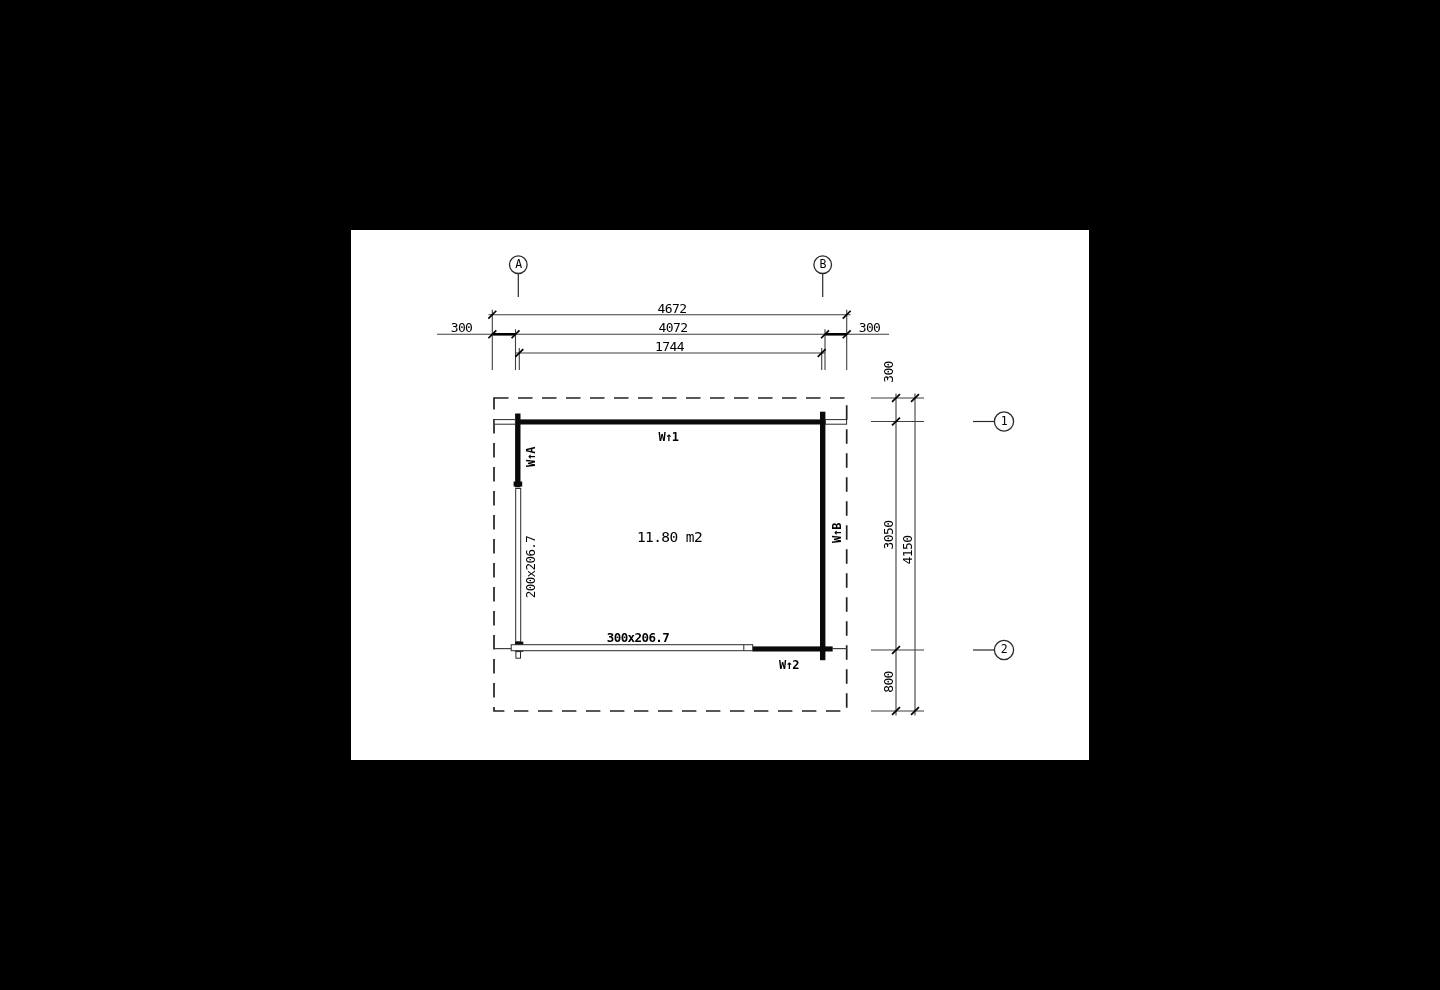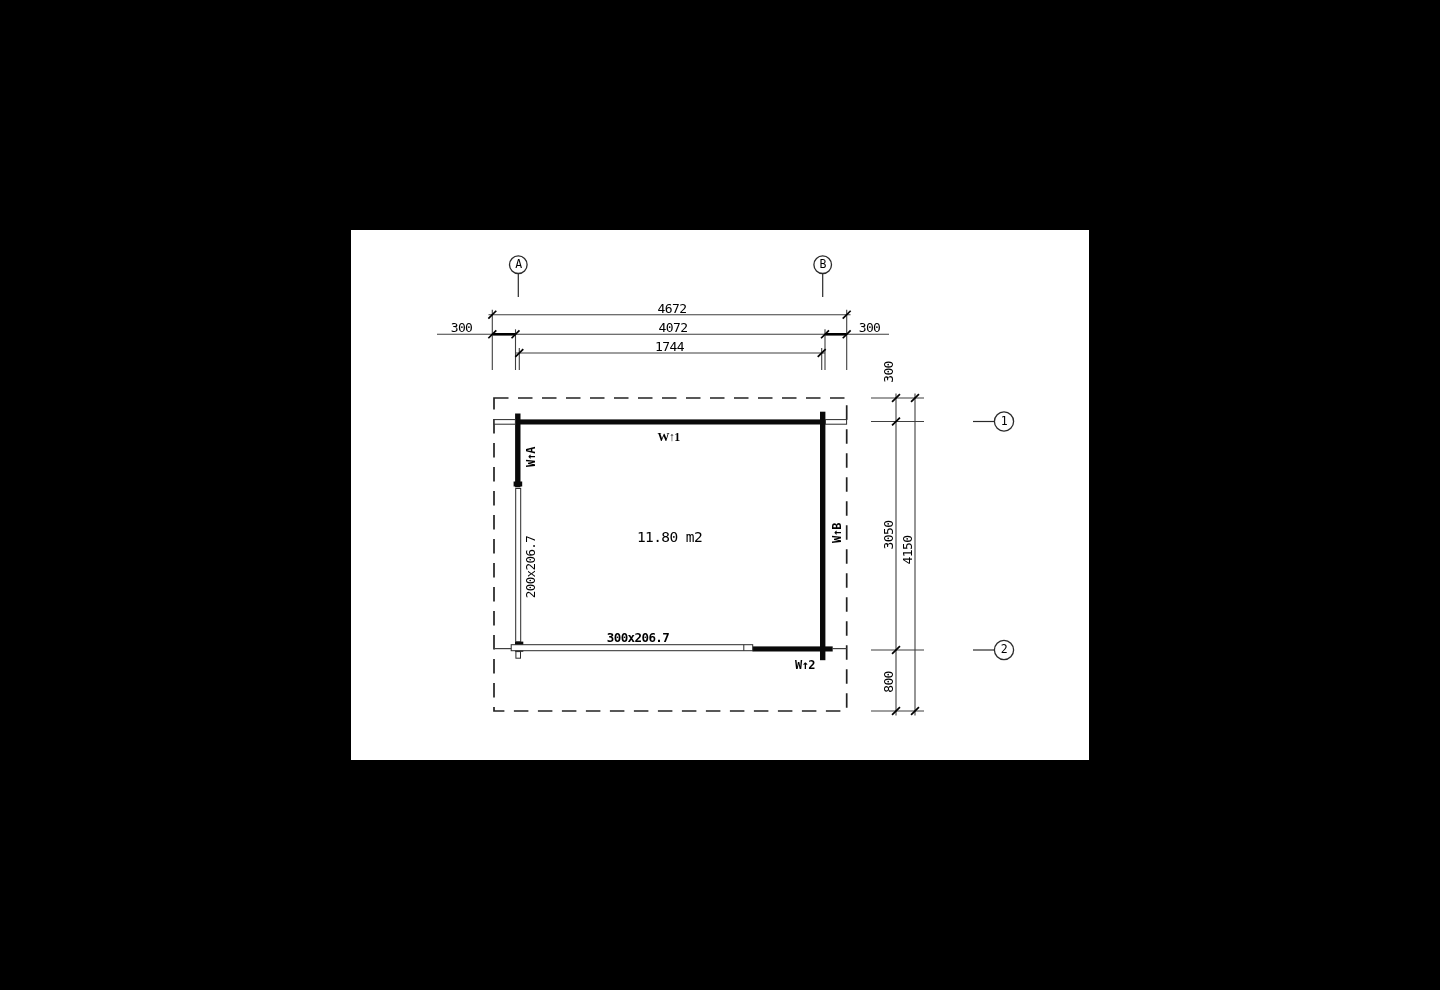--- a/index.html
+++ b/index.html
@@ -129,22 +129,22 @@
   <div class="lbl dim rot" style="left:536.5px;top:141.5px;">300</div>
   <div class="lbl dim rot" style="left:536.5px;top:305px;">3050</div>
   <div class="lbl dim rot" style="left:536.5px;top:452px;">800</div>
   <div class="lbl dim rot" style="left:556px;top:320px;">4150</div>
 
   <div class="lbl bubble" style="left:167.3px;top:35px;">A</div>
   <div class="lbl bubble" style="left:471.7px;top:35px;">B</div>
   <div class="lbl bubble" style="left:653px;top:191.5px;">1</div>
   <div class="lbl bubble" style="left:653px;top:420px;">2</div>
 
-  <div class="lbl wlbl" style="left:317.5px;top:206.5px;font-family:Liberation Serif, serif;">W↑1</div>
+  <div class="lbl wlbl" style="left:317.5px;top:206.5px;">W↑1</div>
   <div class="lbl wlbl rot" style="left:180px;top:226.5px;">W↑A</div>
   <div class="lbl wlbl rot" style="left:485.5px;top:303px;">W↑B</div>
-  <div class="lbl wlbl" style="left:454px;top:434.5px;text-align:center;">W↑2</div>
+  <div class="lbl wlbl" style="left:438px;top:434.5px;text-align:center;">W↑2</div>
 
   <div class="lbl winlbl rot" style="left:179.5px;top:337px;">200x206.7</div>
   <div class="lbl winlbl" style="left:287px;top:407.5px;font-weight:bold;">300x206.7</div>
 
   <div class="lbl area" style="left:318.5px;top:306.5px;">11.80 m2</div>
 </div>
 
 </body></html>

